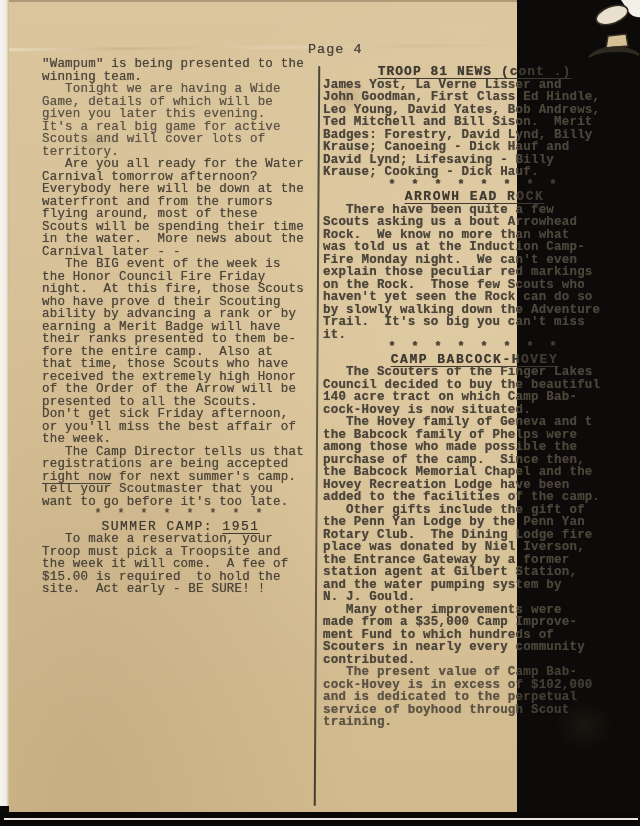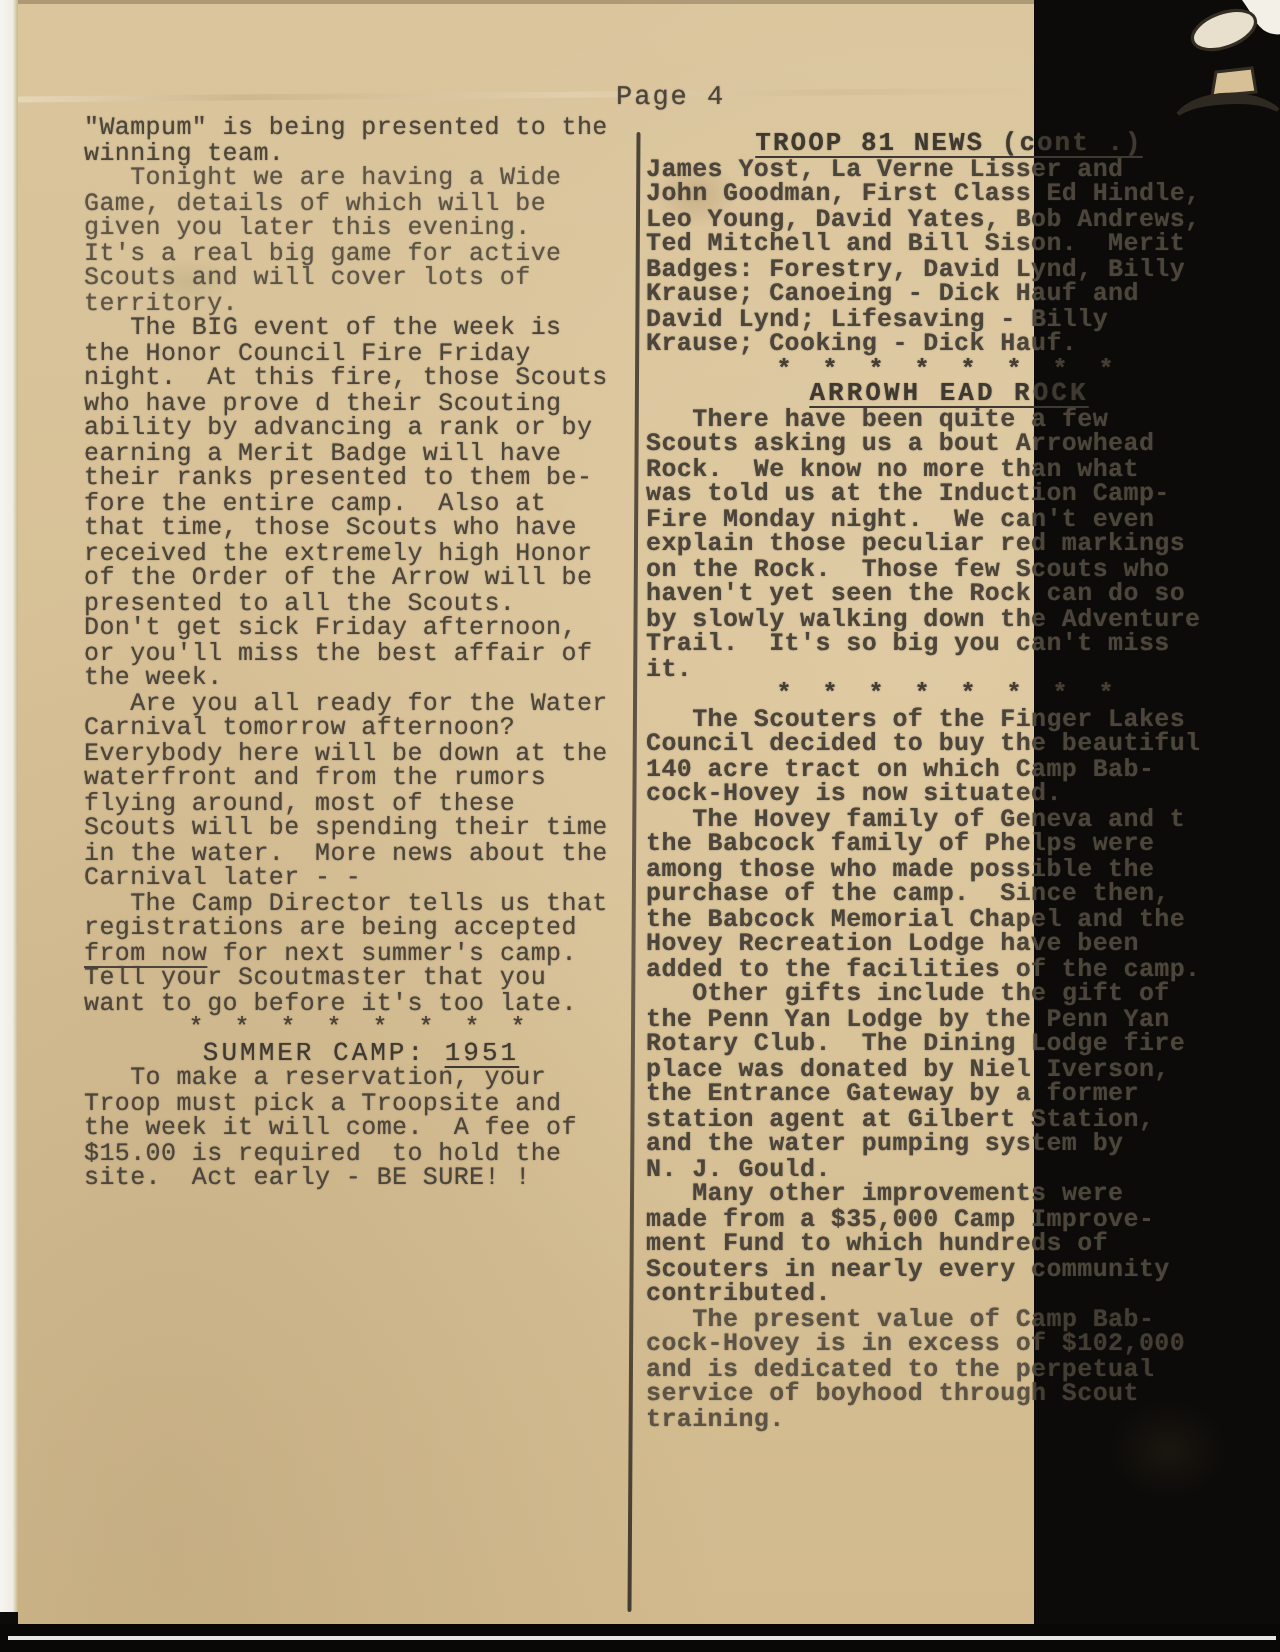--- a/index.html
+++ b/index.html
@@ -95,46 +95,46 @@
 
     <div class="col col-left">
       <p>"Wampum" is being presented to the
 winning team.</p>
       <p class="dim">   Tonight we are having a Wide
 Game, details of which will be
 given you later this evening.
 It's a real big game for active
 Scouts and will cover lots of
 territory.</p>
+      <p>   Are you all ready for the Water
+Carnival tomorrow afternoon?
+Everybody here will be down at the
+waterfront and from the rumors
+flying around, most of these
+Scouts will be spending their time
+in the water.  More news about the
+Carnival later - -</p>
       <p>   The BIG event of the week is
 the Honor Council Fire Friday
 night.  At this fire, those Scouts
 who have prove d their Scouting
 ability by advancing a rank or by
 earning a Merit Badge will have
 their ranks presented to them be-
 fore the entire camp.  Also at
 that time, those Scouts who have
 received the extremely high Honor
 of the Order of the Arrow will be
 presented to all the Scouts.
 Don't get sick Friday afternoon,
 or you'll miss the best affair of
 the week.</p>
-      <p>   Are you all ready for the Water
-Carnival tomorrow afternoon?
-Everybody here will be down at the
-waterfront and from the rumors
-flying around, most of these
-Scouts will be spending their time
-in the water.  More news about the
-Carnival later - -</p>
       <p><span>   The Camp Director tells us that
 registrations are being accepted
-</span><span class="u">from now</span><span> for next summer's camp.
+</span><span class="u">right now</span><span> for next summer's camp.
 Tell your Scoutmaster that you
 want to go before it's too late.</span></p>
       <p class="sep">* * * * * * * *</p>
       <p class="subheading"><span>SUMMER CAMP: </span><span class="u">1951</span></p>
       <p>   To make a reservation, your
 Troop must pick a Troopsite and
 the week it will come.  A fee of
 $15.00 is required  to hold the
 site.  Act early - BE SURE! !</p>
     </div>
@@ -156,20 +156,21 @@
 Rock.  We know no more than what
 was told us at the Induction Camp-
 Fire Monday night.  We can't even
 explain those peculiar red markings
 on the Rock.  Those few Scouts who
 haven't yet seen the Rock can do so
 by slowly walking down the Adventure
 Trail.  It's so big you can't miss
 it.</p>
       <p class="sep">* * * * * * * *</p>
+      <p class="subheading"><span class="u">CAMP BABCOCK-HOVEY</span></p>
       <p>   The Scouters of the Finger Lakes
 Council decided to buy the beautiful
 140 acre tract on which Camp Bab-
 cock-Hovey is now situated.</p>
       <p>   The Hovey family of Geneva and t
 the Babcock family of Phelps were
 among those who made possible the
 purchase of the camp.  Since then,
 the Babcock Memorial Chapel and the
 Hovey Recreation Lodge have been

